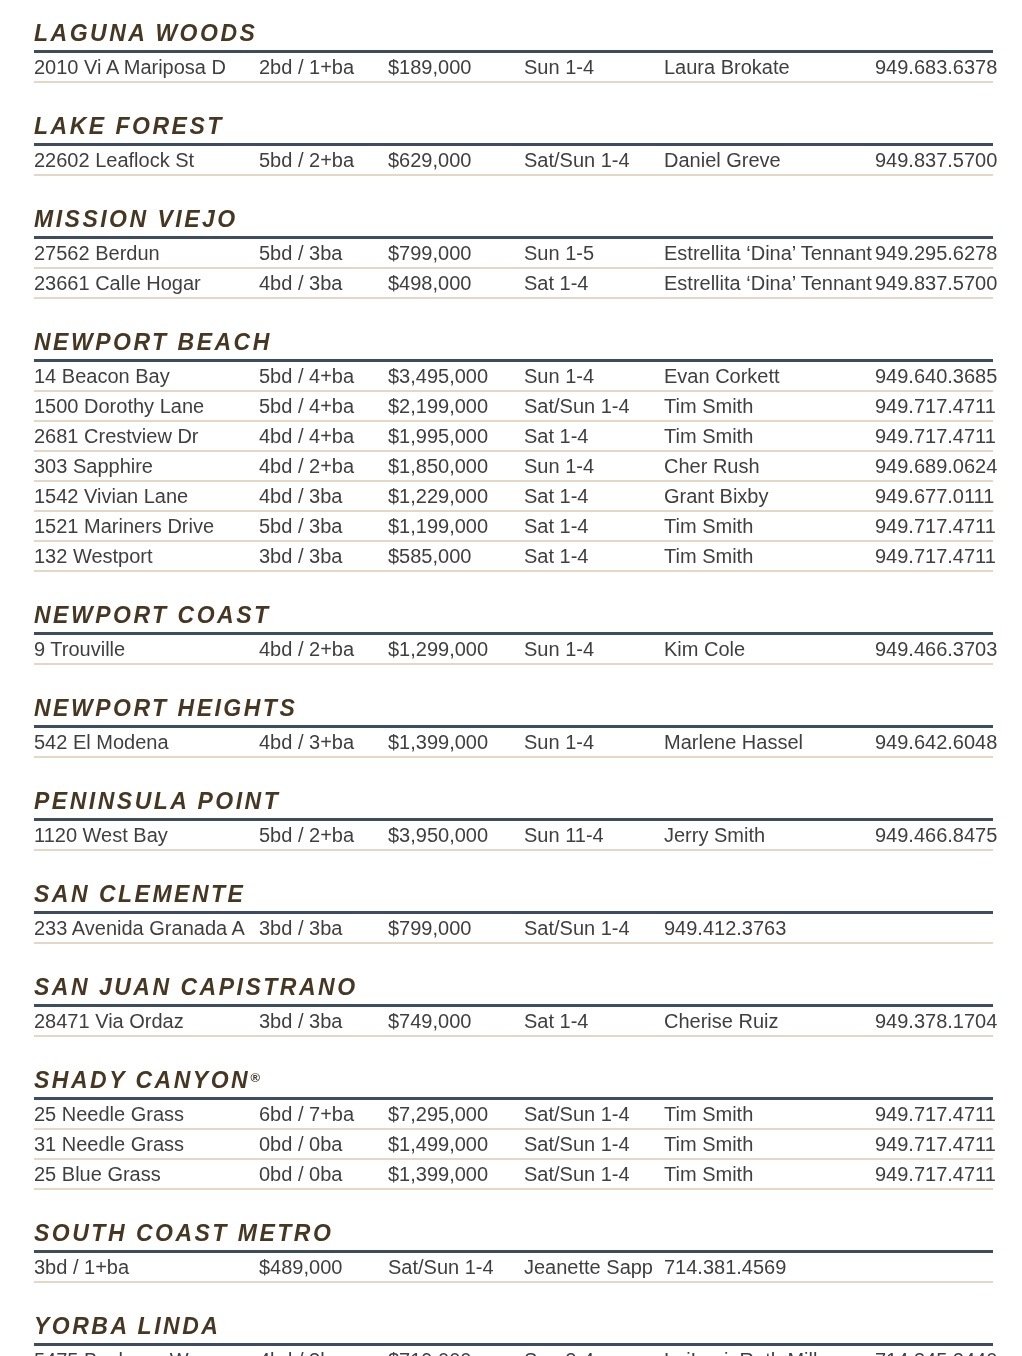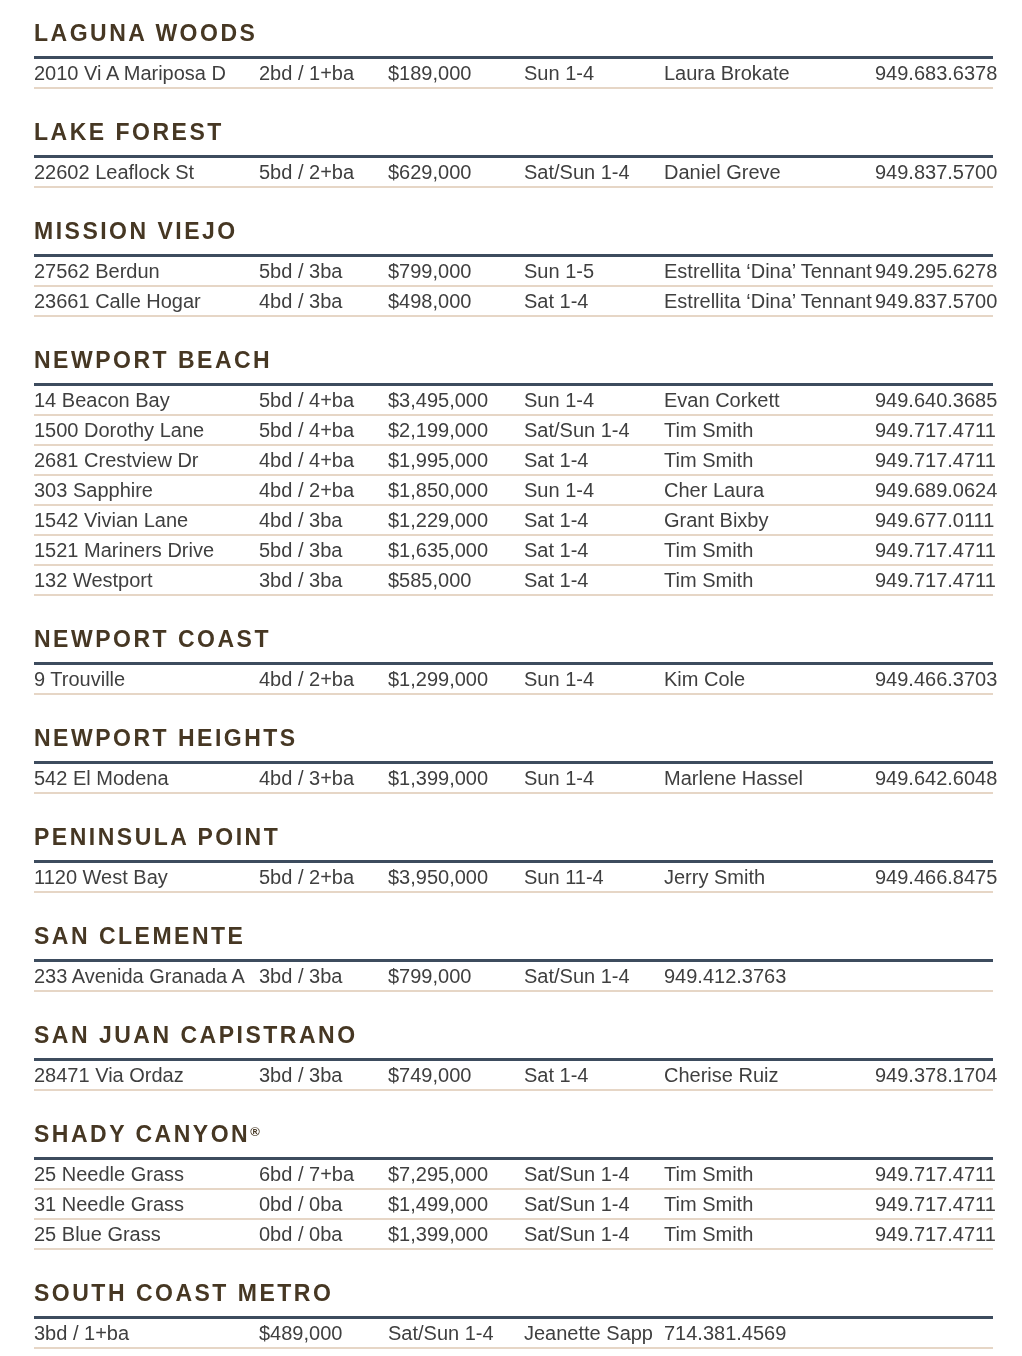--- a/index.html
+++ b/index.html
@@ -22,22 +22,23 @@
   }
   .section{margin-top:28px;}
   .section:first-child{margin-top:0;}
   .section-title{
     font-size:23px;
     line-height:26px;
     font-weight:700;
     letter-spacing:2.5px;
     color:var(--header-color);
     border-bottom:3px solid var(--rule-color);
-    padding-bottom:10px;
+    padding-bottom:4px;
     white-space:nowrap;
+    font-style:italic;
   }
   .section-title sup{
     font-size:13px;
     letter-spacing:0;
     vertical-align:6px;
   }
   .listing-row{
     display:grid;
     grid-template-columns:225px 129px 136px 140px 211px 1fr;
     align-items:center;
@@ -135,37 +136,37 @@
     <div class="cell-time">Sat 1-4</div>
     <div class="cell-agent">Tim Smith</div>
     <div class="cell-phone">949.717.4711</div>
   </div>
 
   <div class="listing-row">
     <div class="cell-address">303 Sapphire</div>
     <div class="cell-bedbath">4bd / 2+ba</div>
     <div class="cell-price">$1,850,000</div>
     <div class="cell-time">Sun 1-4</div>
-    <div class="cell-agent">Cher Laura</div>
+    <div class="cell-agent">Cher Rush</div>
     <div class="cell-phone">949.689.0624</div>
   </div>
 
   <div class="listing-row">
     <div class="cell-address">1542 Vivian Lane</div>
     <div class="cell-bedbath">4bd / 3ba</div>
     <div class="cell-price">$1,229,000</div>
     <div class="cell-time">Sat 1-4</div>
     <div class="cell-agent">Grant Bixby</div>
     <div class="cell-phone">949.677.0111</div>
   </div>
 
   <div class="listing-row">
     <div class="cell-address">1521 Mariners Drive</div>
     <div class="cell-bedbath">5bd / 3ba</div>
-    <div class="cell-price">$1,635,000</div>
+    <div class="cell-price">$1,199,000</div>
     <div class="cell-time">Sat 1-4</div>
     <div class="cell-agent">Tim Smith</div>
     <div class="cell-phone">949.717.4711</div>
   </div>
 
   <div class="listing-row">
     <div class="cell-address">132 Westport</div>
     <div class="cell-bedbath">3bd / 3ba</div>
     <div class="cell-price">$585,000</div>
     <div class="cell-time">Sat 1-4</div>

